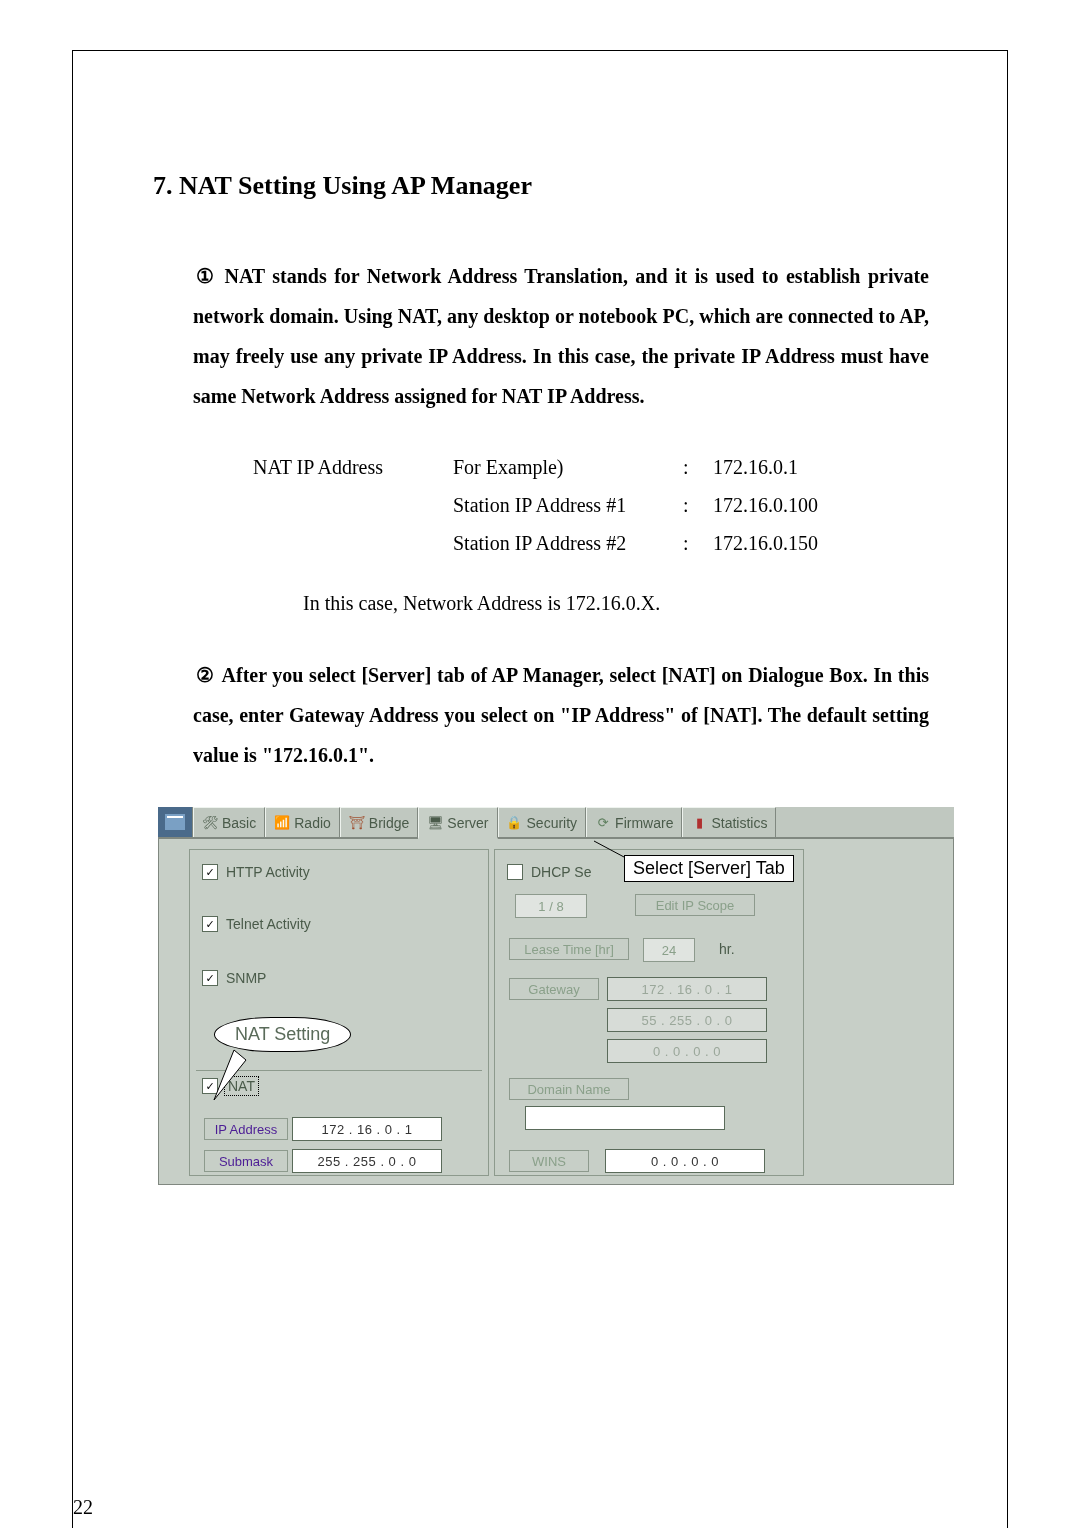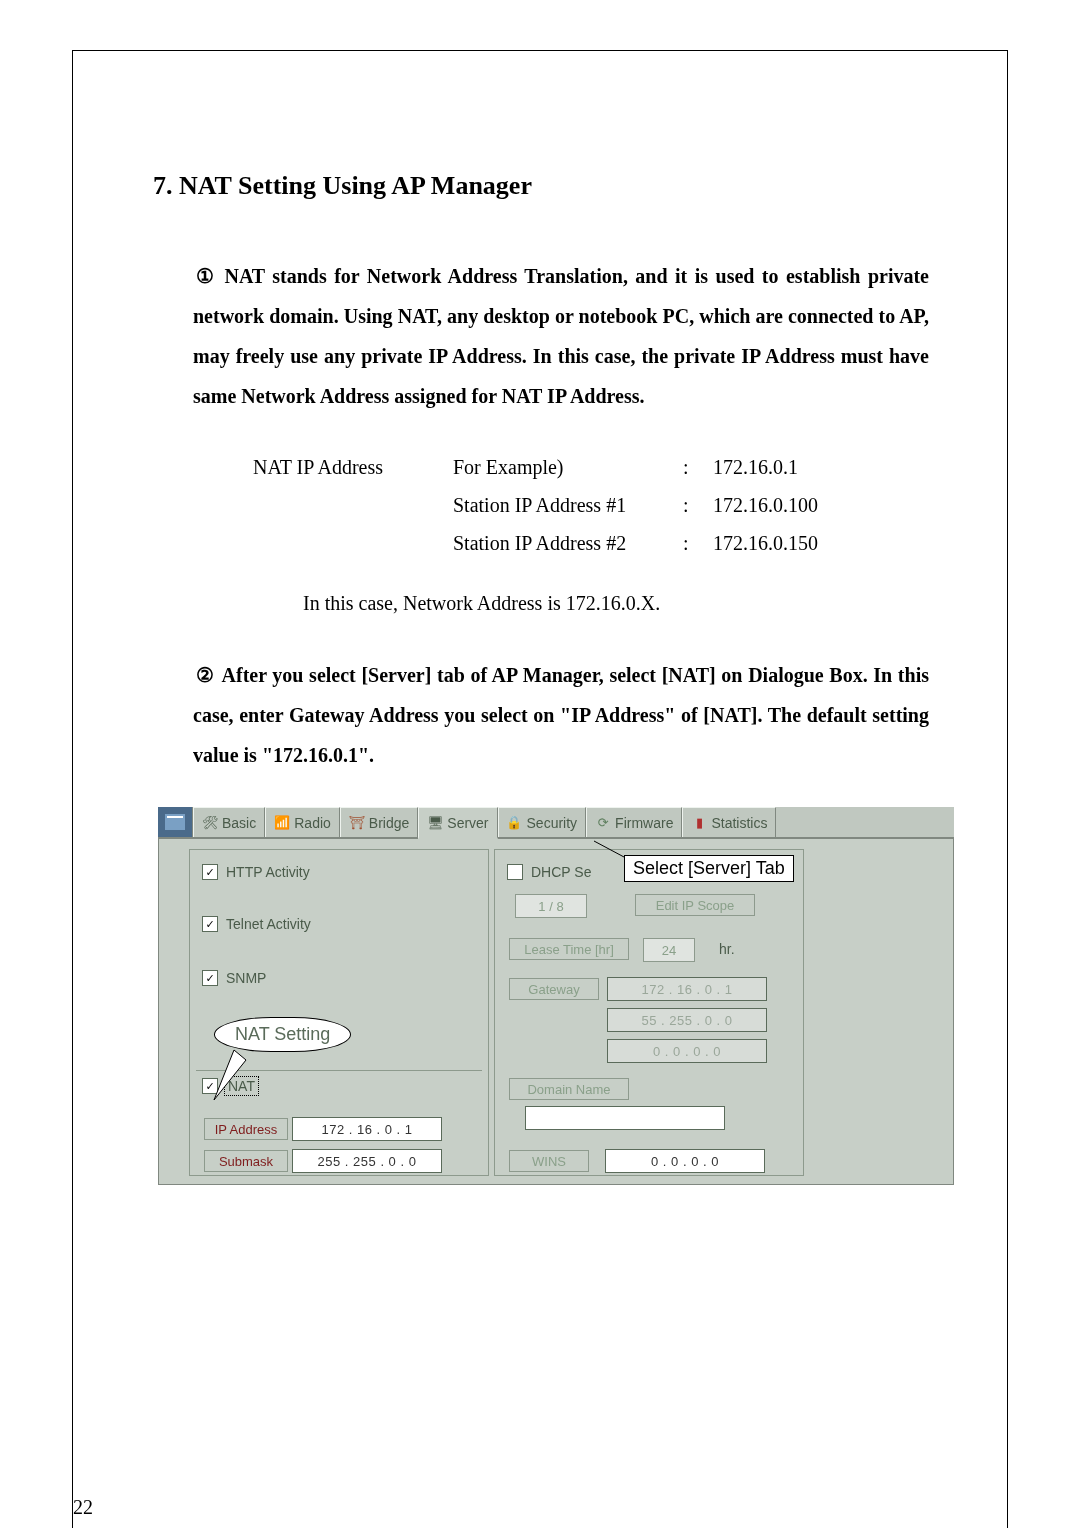--- a/index.html
+++ b/index.html
@@ -156,21 +156,21 @@
     display: inline-flex;
     align-items: center;
     justify-content: center;
     padding: 0 8px;
     border: 1px solid #8d9a8d;
     color: #8aa08a;
     background: #c7cfc7;
     font-size: 13px;
     box-sizing: border-box;
   }
-  .field-label.dark { color: #7f1d1d; }
+  .field-label.dark { color: #4c1d95; }
   .ip-cell {
     position: absolute;
     height: 24px;
     background: #fff;
     border: 1px solid #5a6b5a;
     display: flex;
     align-items: center;
     justify-content: center;
     font-size: 13px;
     color: #333;

